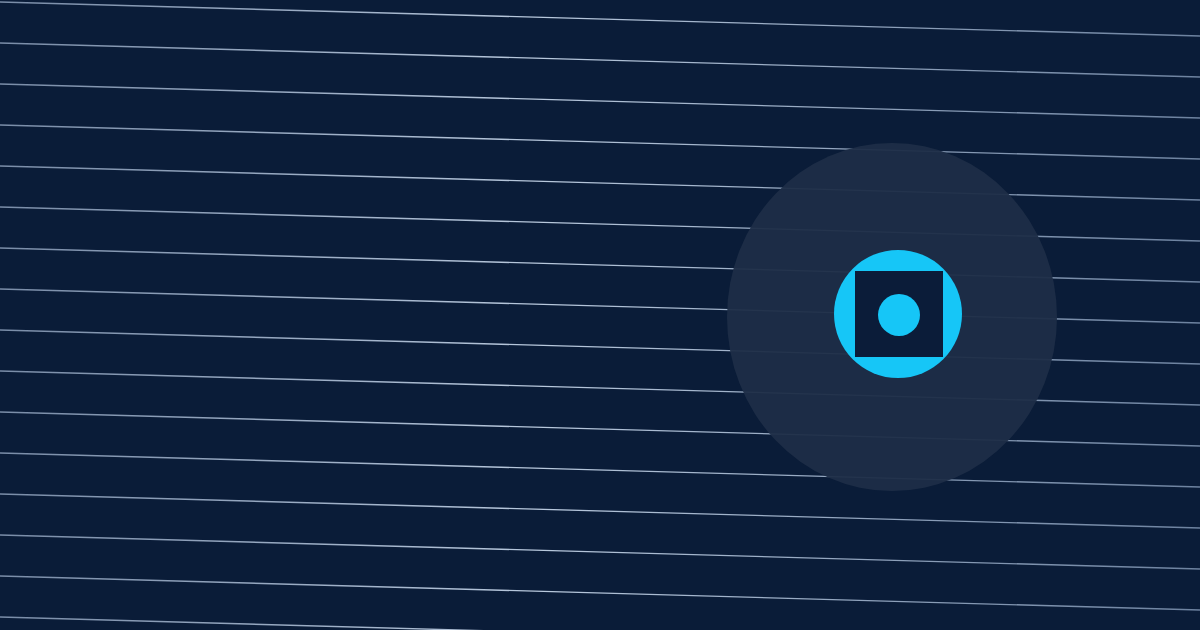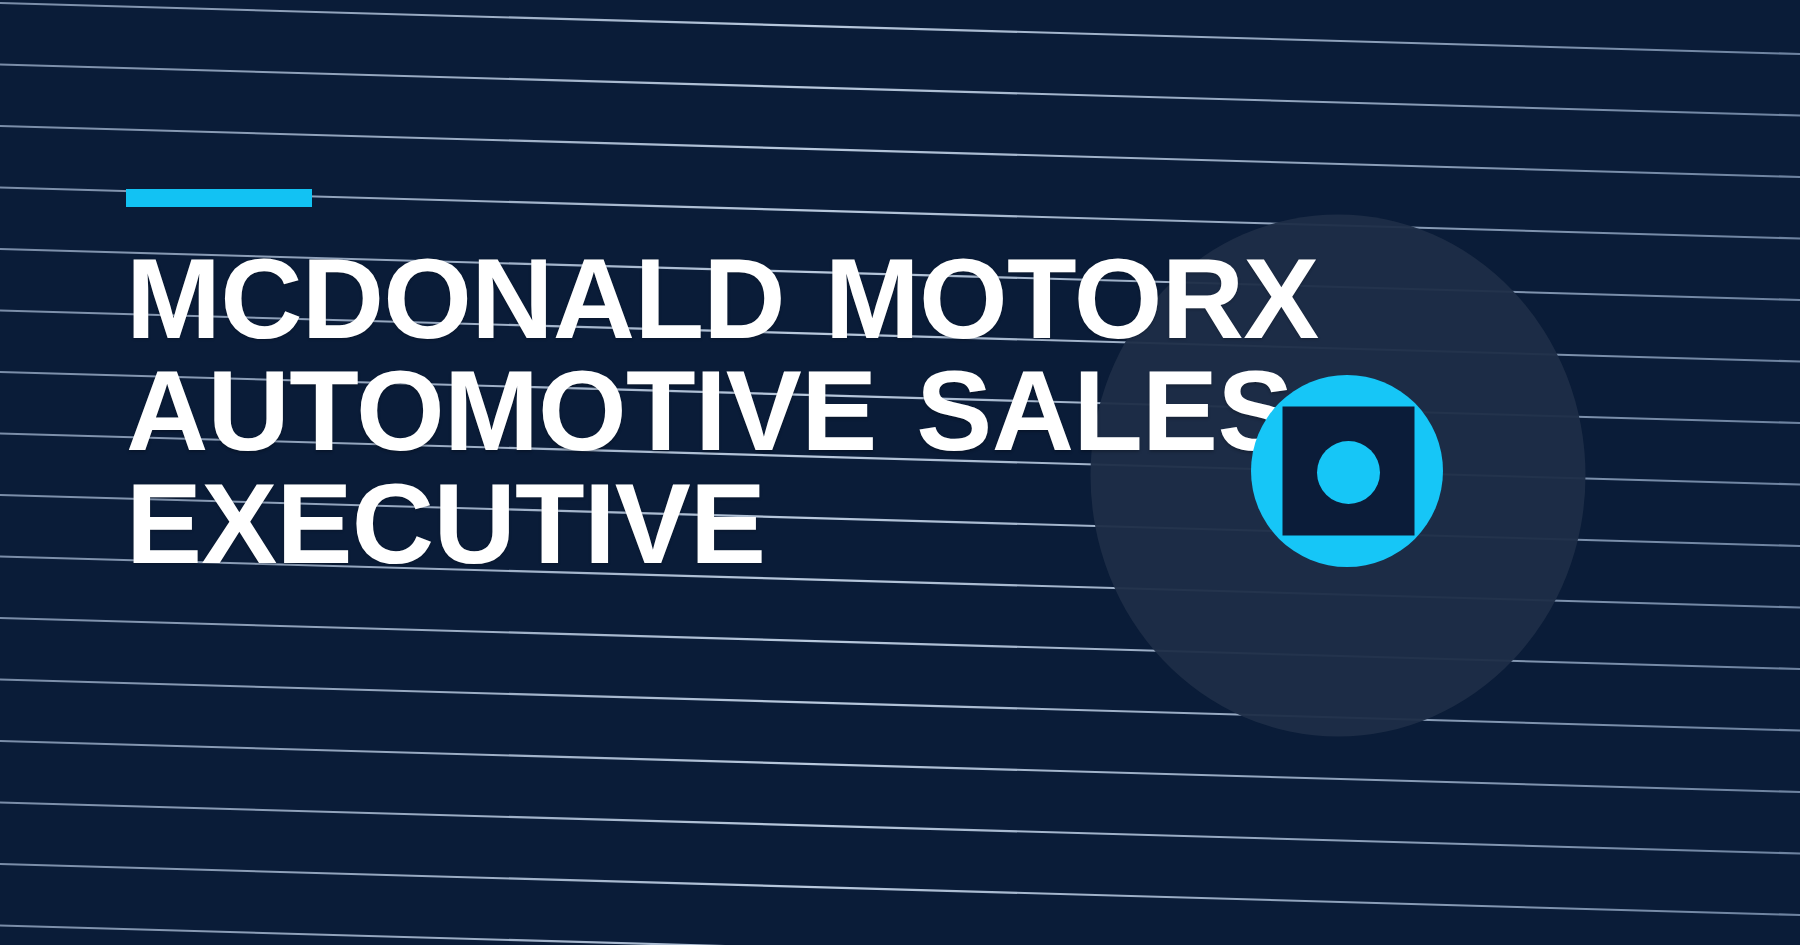--- a/index.html
+++ b/index.html
@@ -130,24 +130,20 @@
       <line x1="0" y1="453" x2="1200" y2="487"></line>
       <line x1="0" y1="494" x2="1200" y2="528"></line>
       <line x1="0" y1="535" x2="1200" y2="569"></line>
       <line x1="0" y1="576" x2="1200" y2="610"></line>
       <line x1="0" y1="617" x2="1200" y2="651"></line>
     </g>
   </svg>
 
   <div class="faint-circle"></div>
 
-  <div class="content">
-    <div class="accent-bar"></div>
-    <h1 class="headline">MCDONALD MOTORX AUTOMOTIVE SALES EXECUTIVE</h1>
-  </div>
 
   <div class="logo-mark">
     <div class="logo-outer"></div>
     <div class="logo-square"></div>
     <div class="logo-dot"></div>
   </div>
 
 </div>
 
 </body></html>

